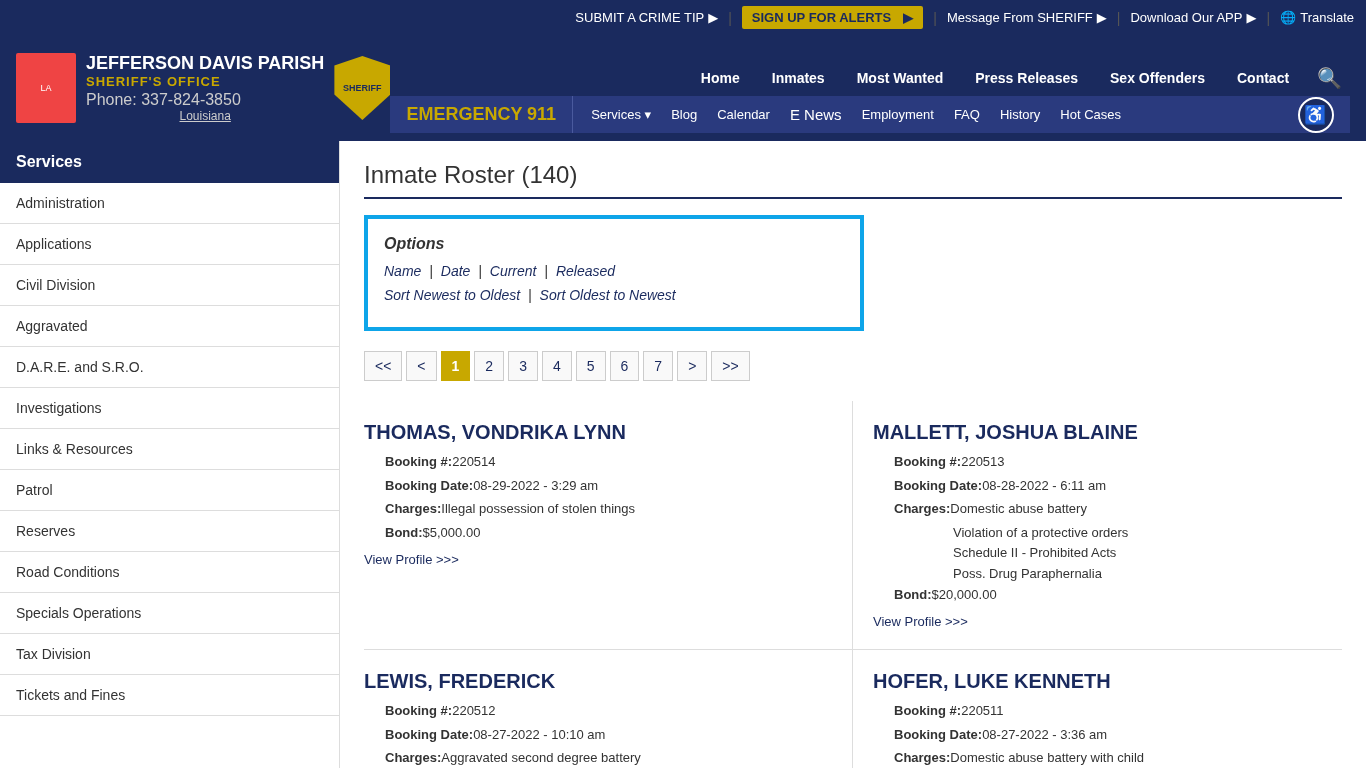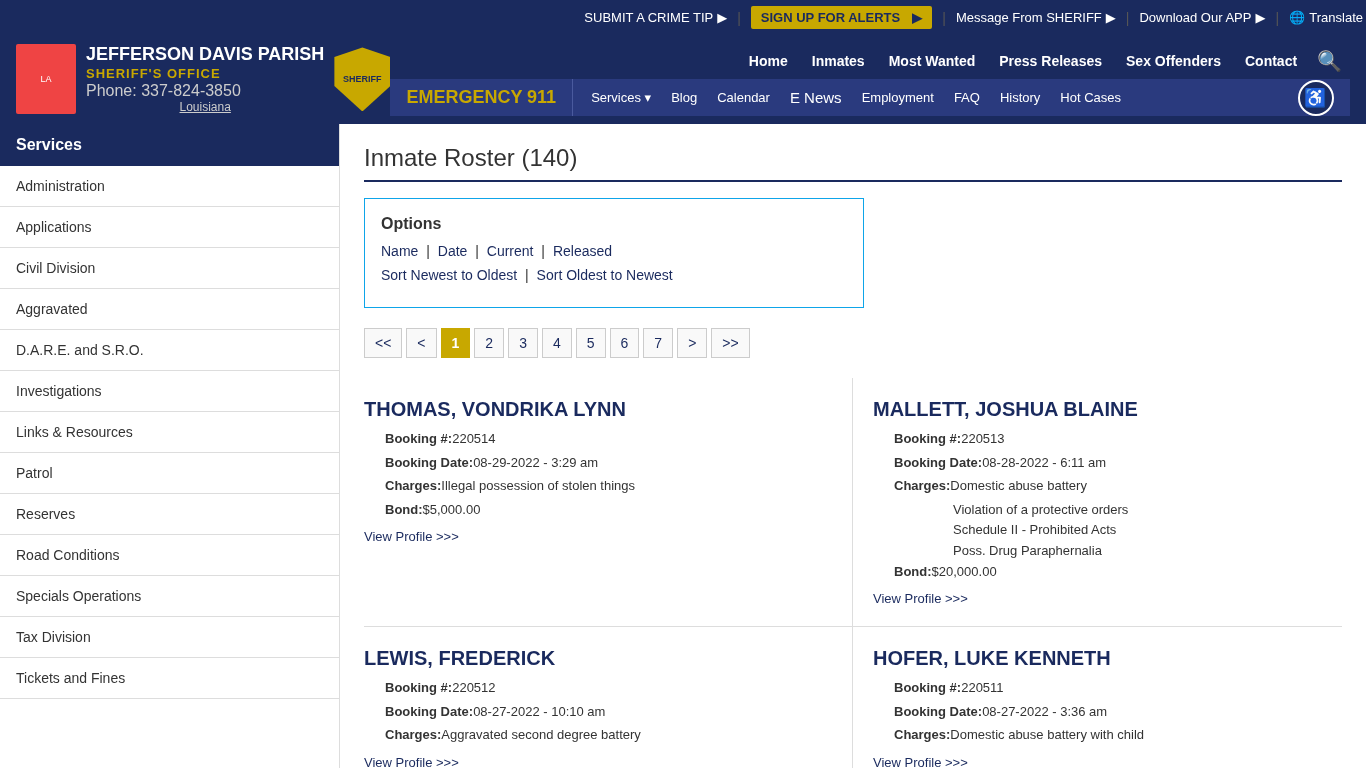--- a/index.html
+++ b/index.html
@@ -4,21 +4,21 @@
   <style>
     * { margin: 0; padding: 0; box-sizing: border-box; }
     body { font-family: Arial, sans-serif; font-size: 14px; color: #333; background: #fff; }
 
     
     .top-banner {
       background: #1a2a5e;
       display: flex;
       align-items: center;
       justify-content: flex-end;
-      padding: 6px 3px;
+      padding: 6px 12px;
       gap: 10px;
     }
     .top-banner a {
       color: #fff;
       text-decoration: none;
       font-size: 13px;
       display: flex;
       align-items: center;
       gap: 4px;
     }
@@ -139,24 +139,25 @@
       font-size: 24px;
       color: #333;
       font-weight: normal;
       margin-bottom: 16px;
       border-bottom: 2px solid #1a2a5e;
       padding-bottom: 8px;
     }
 
     
     .options-box {
-      border: 1px solid #0ea5e9;
+      border: 4px solid #0ea5e9;
       padding: 16px;
       margin-bottom: 20px;
       max-width: 500px;
+      font-style: italic;
     }
     .options-box h3 {
       font-size: 16px;
       margin-bottom: 10px;
     }
     .options-links { margin-bottom: 8px; }
     .options-links a {
       color: #1a2a5e;
       text-decoration: none;
       font-size: 14px;
@@ -289,21 +290,21 @@
         <span>337-824-3850</span>
       </div>
       <div class="state">Louisiana</div>
     </div>
     <div style="width:56px;height:64px;background:#c8a800;clip-path:polygon(50% 0%,100% 15%,100% 60%,50% 100%,0% 60%,0% 15%);display:flex;align-items:center;justify-content:center;font-size:9px;color:#1a2a5e;font-weight:bold;text-align:center;">SHERIFF</div>
   </div>
 
   <div style="flex:1;display:flex;flex-direction:column;align-items:flex-end;">
 
     <nav class="main-nav" style="width:100%;background:none;border:none;padding:0;">
-      <div style="display:flex;align-items:center;gap:0;margin-left:auto;">
+      <div style="display:flex;align-items:center;gap:8px;margin-left:auto;margin-top:17px;">
         <a href="#" style="color:#fff;text-decoration:none;font-size:14px;font-weight:bold;padding:10px 12px;">Home</a>
         <a href="#" style="color:#fff;text-decoration:none;font-size:14px;font-weight:bold;padding:10px 12px;">Inmates</a>
         <a href="#" style="color:#fff;text-decoration:none;font-size:14px;font-weight:bold;padding:10px 12px;">Most Wanted</a>
         <a href="#" style="color:#fff;text-decoration:none;font-size:14px;font-weight:bold;padding:10px 12px;">Press Releases</a>
         <a href="#" style="color:#fff;text-decoration:none;font-size:14px;font-weight:bold;padding:10px 12px;">Sex Offenders</a>
         <a href="#" style="color:#fff;text-decoration:none;font-size:14px;font-weight:bold;padding:10px 12px;">Contact</a>
         <button class="search-btn">🔍</button>
       </div>
     </nav>
 

